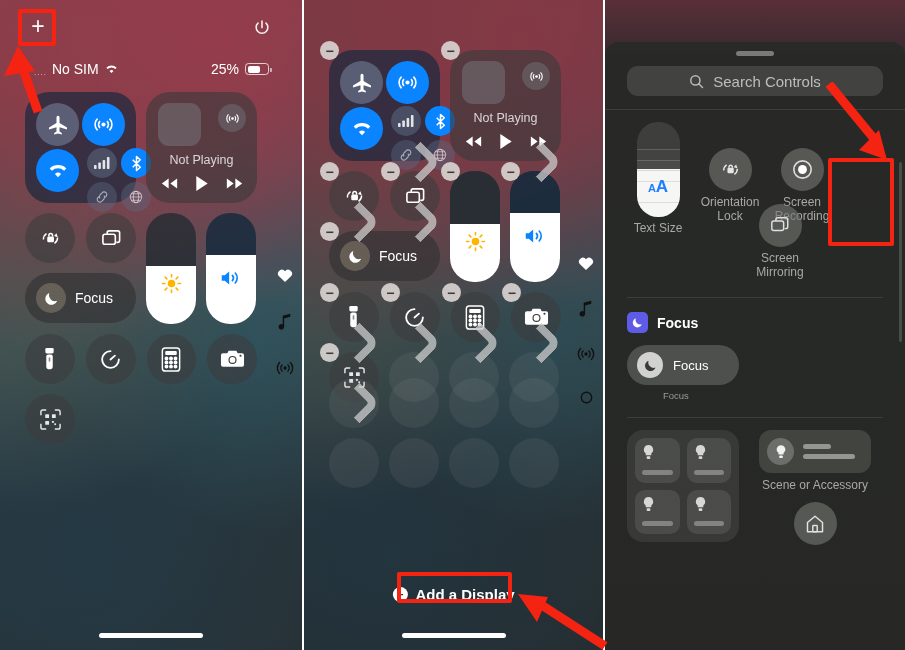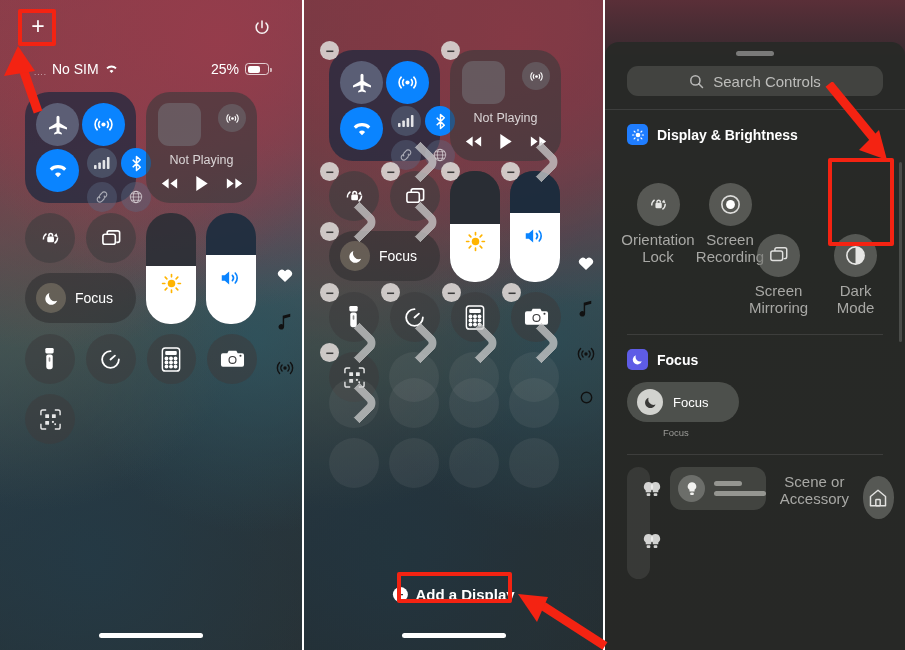--- a/index.html
+++ b/index.html
@@ -144,21 +144,21 @@
              margin: 9px auto 0; }
   .search { margin: 10px 22px 0; height: 30px; border-radius: 11px; background: rgba(88,90,86,.55);
             display: flex; align-items: center; justify-content: center; gap: 9px;
             color: rgba(210,210,208,.85); font-size: 15px; }
   .sheet-divider { height: 1px; background: rgba(255,255,255,.1); margin: 13px 0 0; }
   .sec-head { display: flex; align-items: center; gap: 9px; padding: 14px 22px 0; }
   .app-icon { width: 21px; height: 21px; border-radius: 5px; display:flex;align-items:center;justify-content:center; }
   .sec-title { color: #fff; font-size: 14px; font-weight: 600; }
   .g-row { display: flex; padding: 12px 22px 0; gap: 10px; }
   .g-col { display: flex; flex-direction: column; align-items: center; width: 62px; }
-  .g-label { color: rgba(175,175,172,.95); font-size: 15px; text-align: center; margin-top: 5px; line-height: 1.15; }
+  .g-label { color: rgba(175,175,172,.95); font-size: 12px; text-align: center; margin-top: 5px; line-height: 1.15; }
   .g-slider { width: 43px; height: 95px; border-radius: 21px; background: #3a3b39; overflow: hidden; position: relative; }
   .g-slider .fill { position: absolute; left:0; right:0; bottom:0; height: 52%; background: #f6f6f4;
                     display:flex; align-items:center; justify-content:center; }
   .g-circ { width: 43px; height: 43px; border-radius: 50%; background: rgba(116,118,113,.62);
             display: flex; align-items: center; justify-content: center; }
   .f-pill { margin: 12px 22px 0; width: 112px; height: 40px; border-radius: 20px; background: rgba(104,106,101,.6);
             display: flex; align-items: center; gap: 10px; padding-left: 10px; color: #fff; font-size: 13px;}
   .f-circ { width: 26px; height: 26px; border-radius: 50%; background: rgba(225,225,222,.9);
             display:flex;align-items:center;justify-content:center;}
   .f-cap { color: rgba(160,160,157,.95); font-size: 9.5px; margin: 5px 0 0 58px; }
@@ -670,34 +670,36 @@
       <div class="search">
         <svg width="15" height="15" viewBox="0 0 16 16" fill="none" stroke="rgba(205,205,203,.85)" stroke-width="1.6">
             <circle cx="6.8" cy="6.8" r="4.9"></circle>
             <path d="M10.4 10.4 14.4 14.4" stroke-linecap="round"></path>
           </svg>
         <span>Search Controls</span>
       </div>
 
       <div class="sheet-divider"></div>
 
-      <div class="sec-head">
-        <span class="app-icon" style="background:#1f7dff;">
-          <svg width="14" height="14" viewBox="0 0 24 24" fill="#fff">
-              <circle cx="12" cy="12" r="4"></circle>
-              <g stroke="#fff" stroke-width="2" stroke-linecap="round">
-                <path d="M12 2.5v2.3M12 19.2v2.3M2.5 12h2.3M19.2 12h2.3M5.3 5.3l1.6 1.6M17.1 17.1l1.6 1.6M18.7 5.3l-1.6 1.6M6.9 17.1l-1.6 1.6"></path>
-              </g>
-            </svg>
-        </span>
-        <span class="sec-title">Display &amp; Brightness</span>
-      </div>
 
       <div class="g-row">
 
+        <div class="g-col">
+          <div class="g-slider" style="background:linear-gradient(180deg,#3e3f3d 0 28%,#434442 28% 40%,#4a4b48 40% 50%,#f6f6f4 50% 100%);">
+            <div style="position:absolute;inset:0;">
+              <div style="position:absolute;left:0;right:0;top:28%;height:1px;background:rgba(255,255,255,.16);"></div>
+              <div style="position:absolute;left:0;right:0;top:40%;height:1px;background:rgba(255,255,255,.16);"></div>
+              <div style="position:absolute;left:0;right:0;top:50%;height:1px;background:rgba(0,0,0,.12);"></div>
+              <div style="position:absolute;left:0;right:0;top:62%;height:1px;background:rgba(0,0,0,.1);"></div>
+              <div style="position:absolute;left:0;right:0;top:84%;height:1px;background:rgba(0,0,0,.1);"></div>
+            </div>
+            <div style="position:absolute;left:0;right:0;bottom:22px;text-align:center;color:#1f7dff;font-weight:700;line-height:1;"><span style="font-size:11px;">A</span><span style="font-size:17px;">A</span></div>
+          </div>
+          <div class="g-label">Text Size</div>
+        </div>
 
         <div class="g-col" style="padding-top:26px;">
           <div class="g-circ">
             <svg width="23" height="23" viewBox="0 0 24 24" fill="none" stroke="#e6e6e4" stroke-width="1.5">
               <rect x="8.8" y="10.2" width="6.6" height="5.6" rx="1.3" fill="#e6e6e4" stroke="none"></rect>
               <path d="M10.4 10.2V8.9a1.8 1.8 0 0 1 3.5 0v1.3"></path>
               <path d="M4.9 13a7.2 7.2 0 0 1 3-5.9M19.1 11.2a7.2 7.2 0 0 1-3 5.9"></path>
               <path d="M17.9 6.9l1.4 3.8-3.9-1.1z" fill="#e6e6e4" stroke="none"></path>
             </svg>
           </div>
@@ -721,29 +723,20 @@
         <div class="g-col">
           <div class="g-circ">
             <svg width="22" height="20" viewBox="0 0 24 22" fill="none" stroke="#e0e0de" stroke-width="1.6">
                 <rect x="3" y="6.5" width="13" height="10.5" rx="2.2"></rect>
                 <path d="M7.5 6.5V5a2 2 0 0 1 2-2h9a2 2 0 0 1 2 2v8a2 2 0 0 1-2 2H17"></path>
               </svg>
           </div>
           <div class="g-label" style="white-space:pre-line;">Screen
 Mirroring</div>
         </div>
-        <div class="g-col" style="margin-left:10px;">
-          <div class="g-circ">
-            <svg width="23" height="23" viewBox="0 0 24 24">
-                <circle cx="12" cy="12" r="9" fill="none" stroke="#e6e6e4" stroke-width="1.7"></circle>
-                <path d="M12 3a9 9 0 0 1 0 18z" fill="#e6e6e4"></path>
-              </svg>
-          </div>
-          <div class="g-label">Dark Mode</div>
-        </div>
       </div>
 
       <div class="sheet-divider" style="margin:18px 22px 0;"></div>
 
       <div class="sec-head">
         <span class="app-icon" style="background:#5e5ce6;">
           <svg width="13" height="13" viewBox="0 0 24 24" fill="#fff">
               <path d="M20 15.3A8.6 8.6 0 0 1 9 4.3a8.6 8.6 0 1 0 11 11z"></path>
             </svg>
         </span>
@@ -788,21 +781,21 @@
           </div>
           <div class="hq">
             <svg width="13" height="17" viewBox="0 0 14 18" fill="rgba(240,240,238,.85)" style="position:absolute;left:7px;top:6px;">
                 <path d="M7 1a5 5 0 0 0-3 9v2h6v-2a5 5 0 0 0-3-9z"></path>
                 <rect x="5" y="13" width="4" height="3" rx="1"></rect>
               </svg>
             <span class="bar"></span>
           </div>
         </div>
 
-        <div style="display:flex;flex-direction:row;">
+        <div style="display:flex;flex-direction:column;align-items:center;">
           <div class="scene">
             <span style="width:27px;height:27px;border-radius:50%;background:rgba(150,152,147,.5);display:flex;align-items:center;justify-content:center;">
               <svg width="12" height="16" viewBox="0 0 14 18" fill="#f2f2f0">
                   <path d="M7 1a5 5 0 0 0-3 9v2h6v-2a5 5 0 0 0-3-9z"></path>
                   <rect x="5" y="13" width="4" height="3" rx="1"></rect>
                 </svg>
             </span>
             <span class="lines">
               <span class="ln" style="width:28px;"></span>
               <span class="ln" style="width:52px;"></span>

